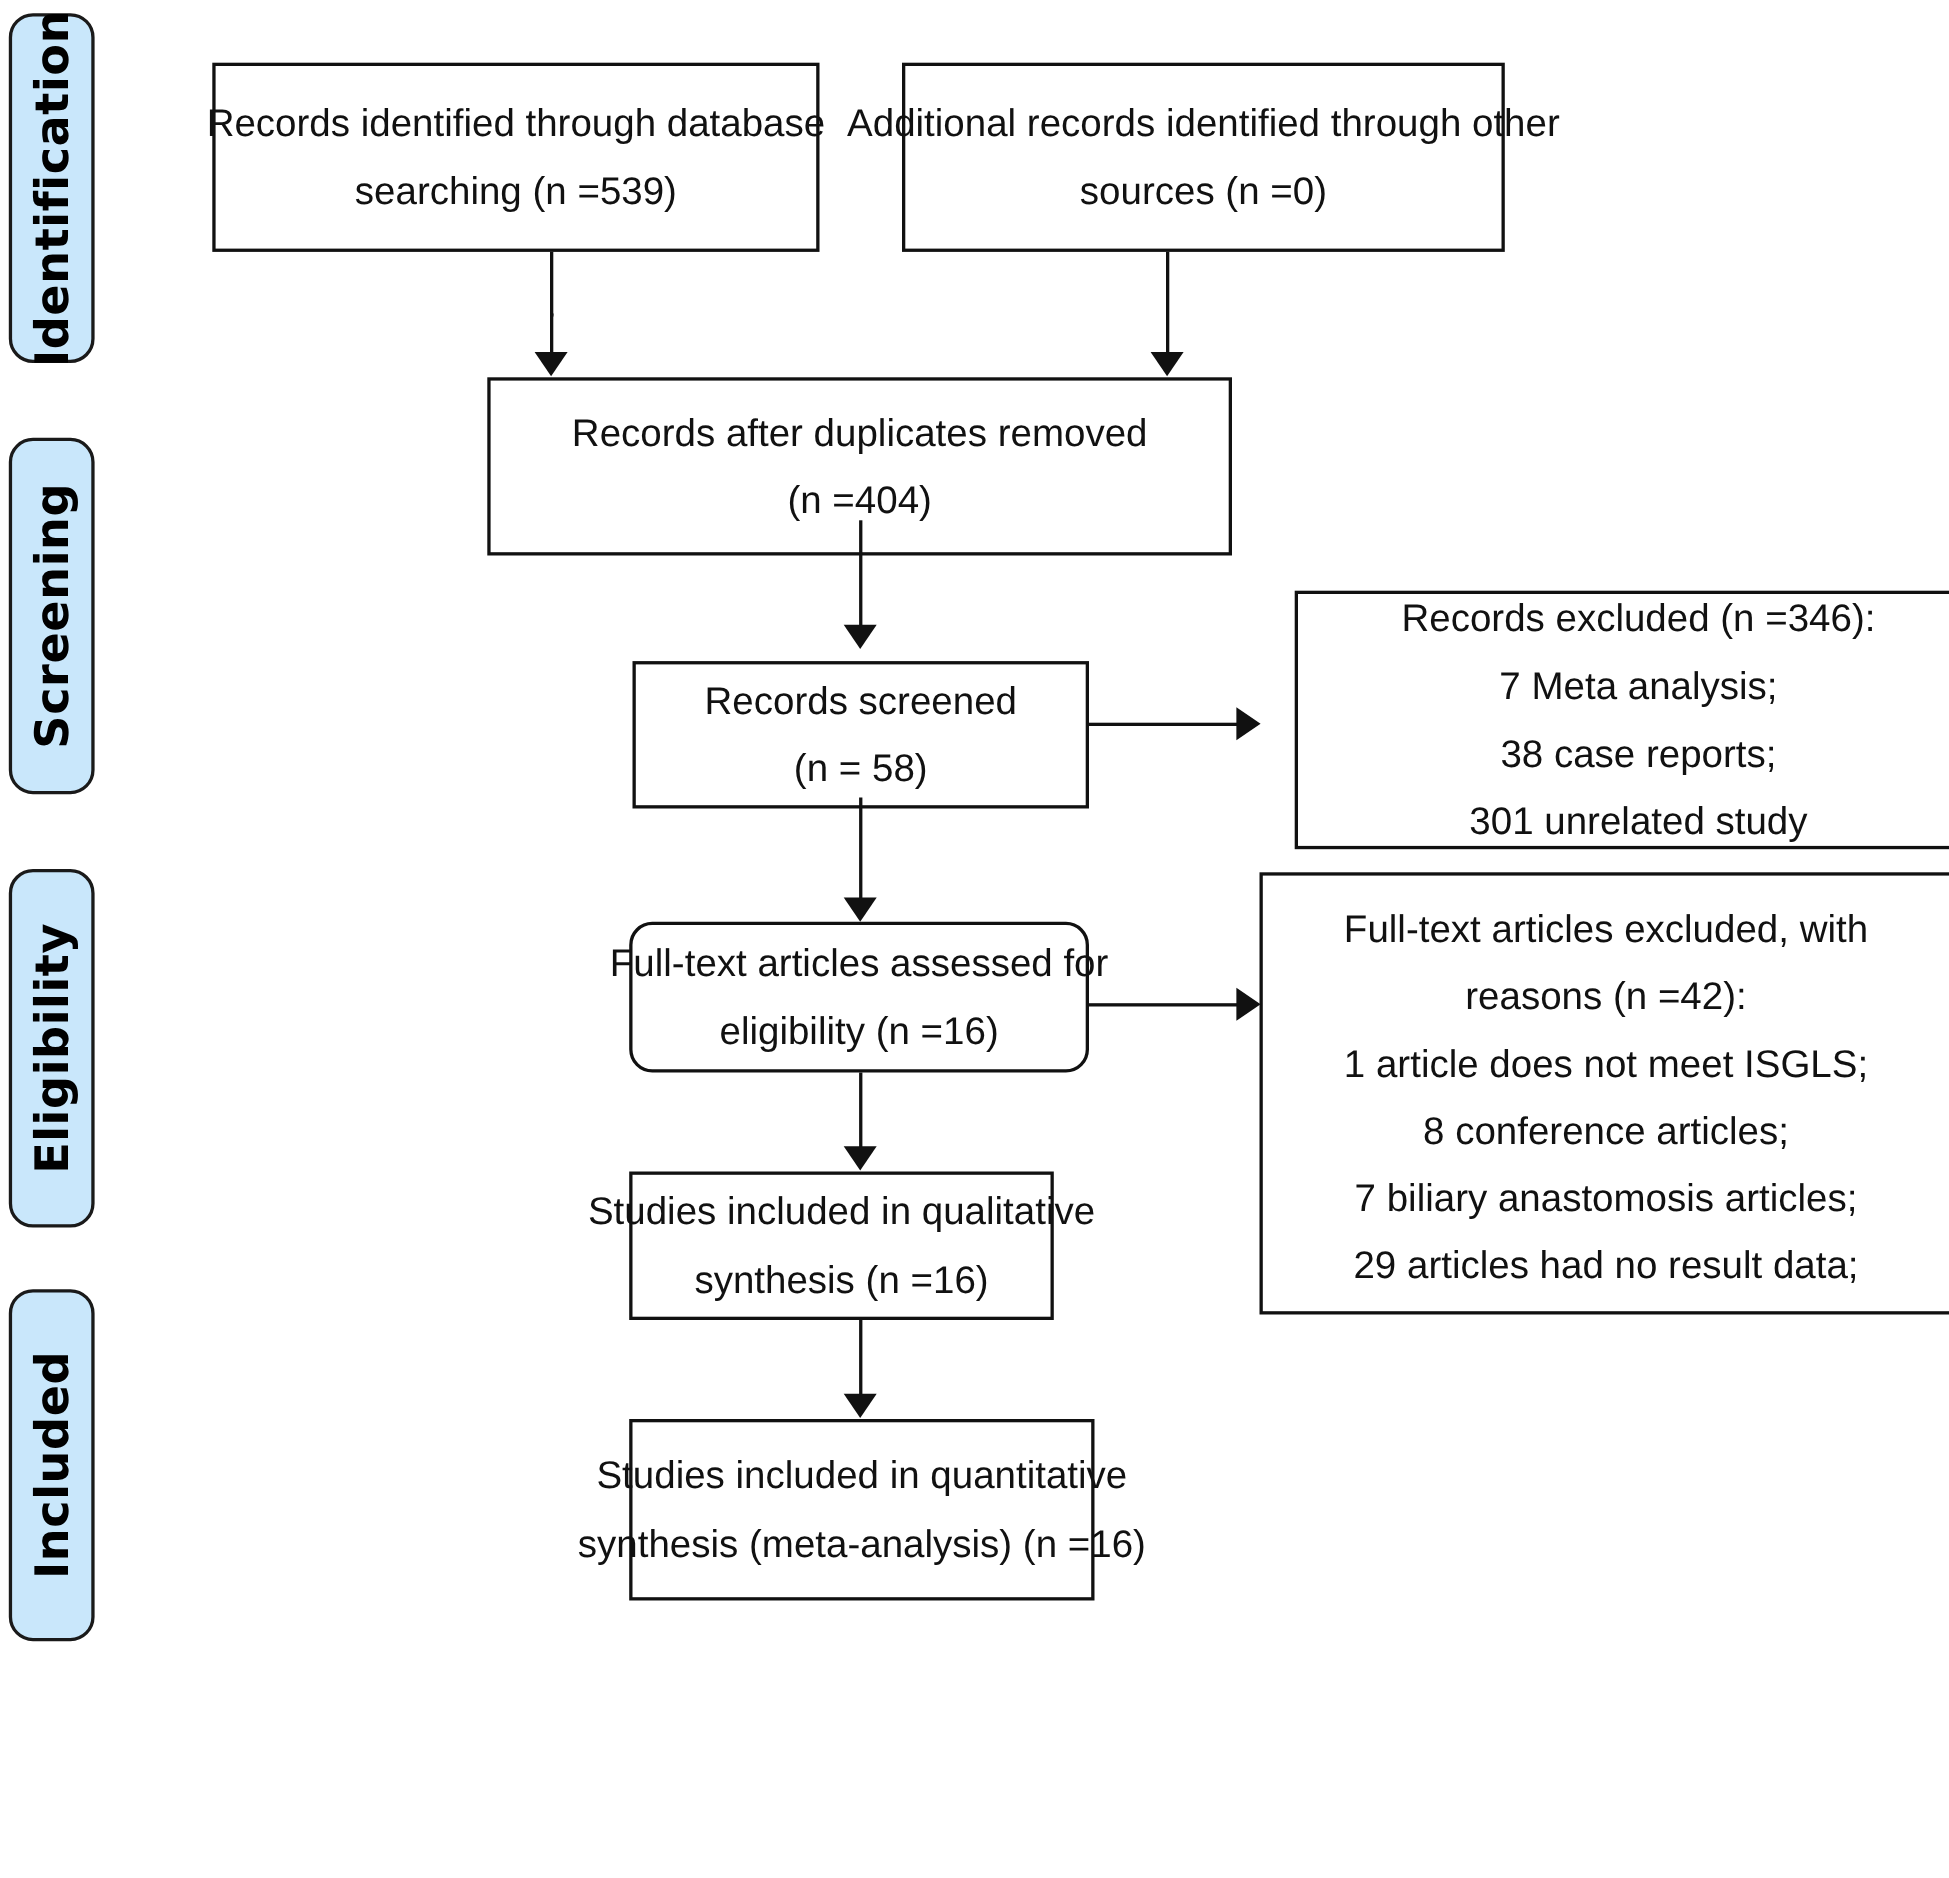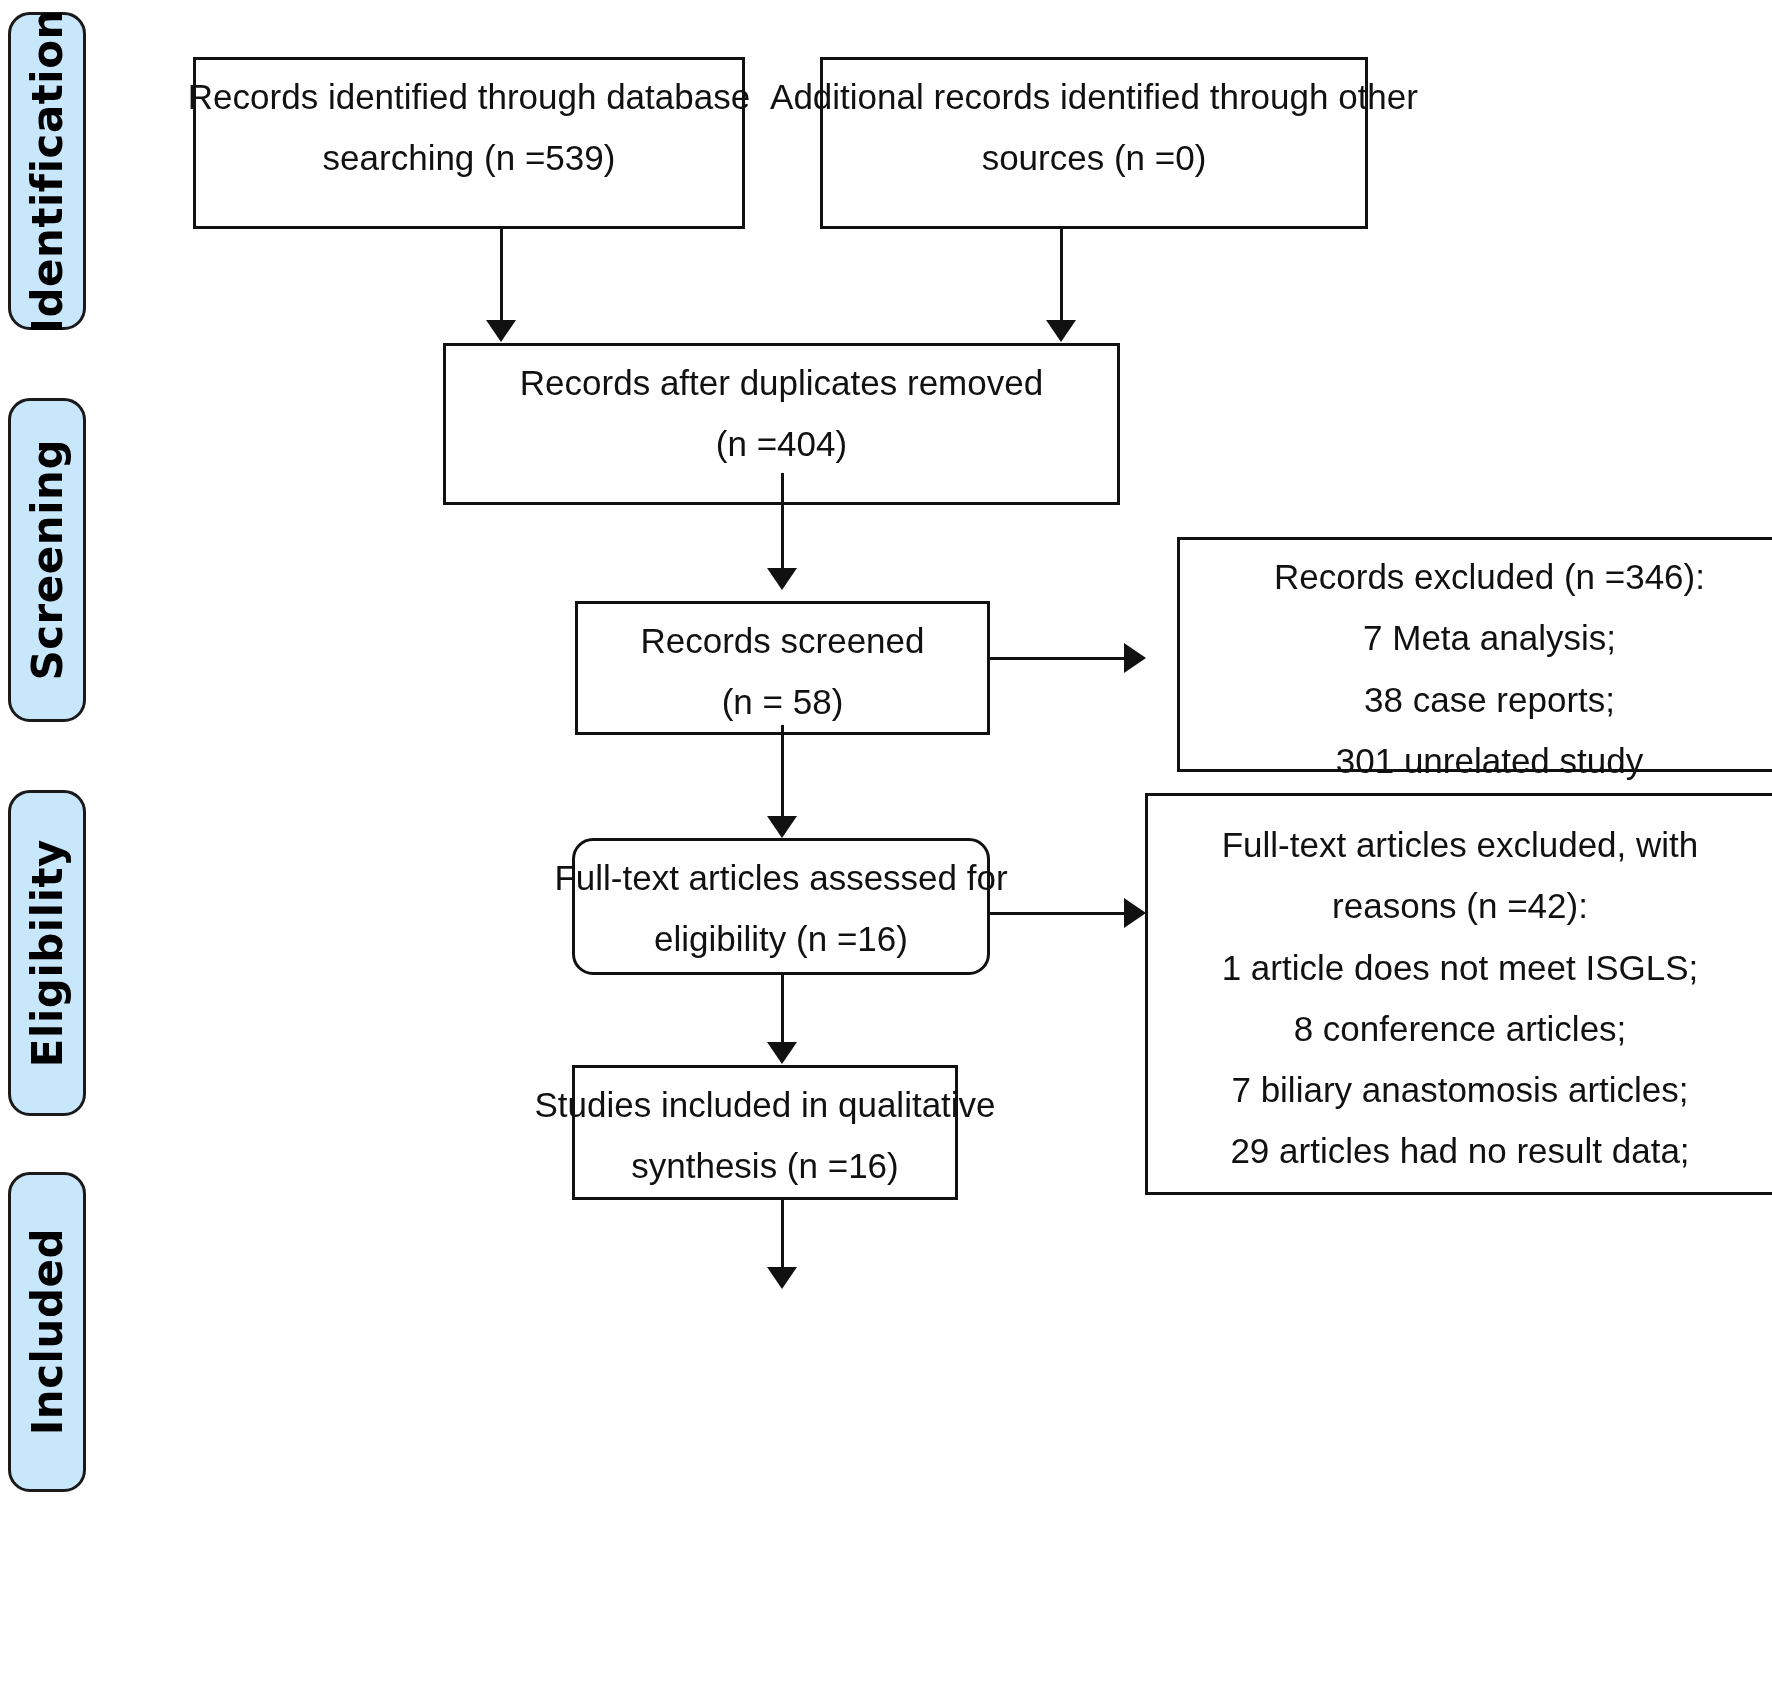--- a/index.html
+++ b/index.html
@@ -44,20 +44,21 @@
 
   
   .flow-box {
     position: absolute;
     box-sizing: border-box;
     background: #ffffff;
     border: 3px solid #111111;
     display: flex;
     flex-direction: column;
     align-items: center;
+    justify-content: center;
     text-align: center;
     padding: 6px 14px;
   }
   .flow-box .line {
     display: block;
     font-size: 35px;
     line-height: 1.75;
     color: #111111;
     white-space: nowrap;
   }
@@ -180,14 +181,18 @@
   <div class="arrow-down" style="left:767px; top:1042px;"></div>
 
   <div class="flow-box" style="left:572px; top:1065px; width:386px; height:135px;">
     <span class="line">Studies included in qualitative</span>
     <span class="line">synthesis (n =16)</span>
   </div>
 
   <div class="vline" style="left:781px; top:1200px; height:68px;"></div>
   <div class="arrow-down" style="left:767px; top:1267px;"></div>
 
+  <div class="flow-box" style="left:572px; top:1290px; width:423px; height:165px;">
+    <span class="line">Studies included in quantitative</span>
+    <span class="line">synthesis (meta-analysis) (n =16)</span>
+  </div>
 
 </div>
 
 </body></html>

